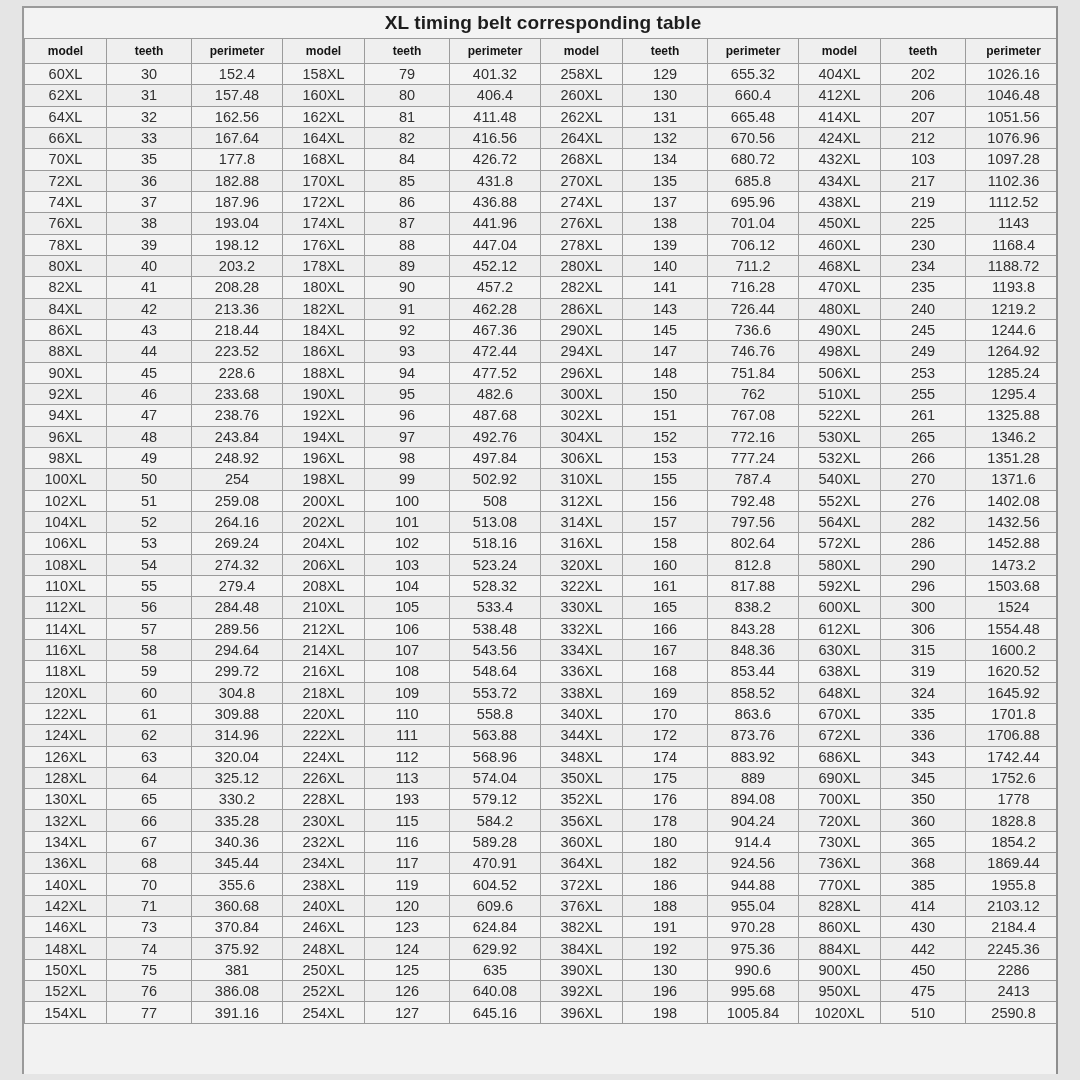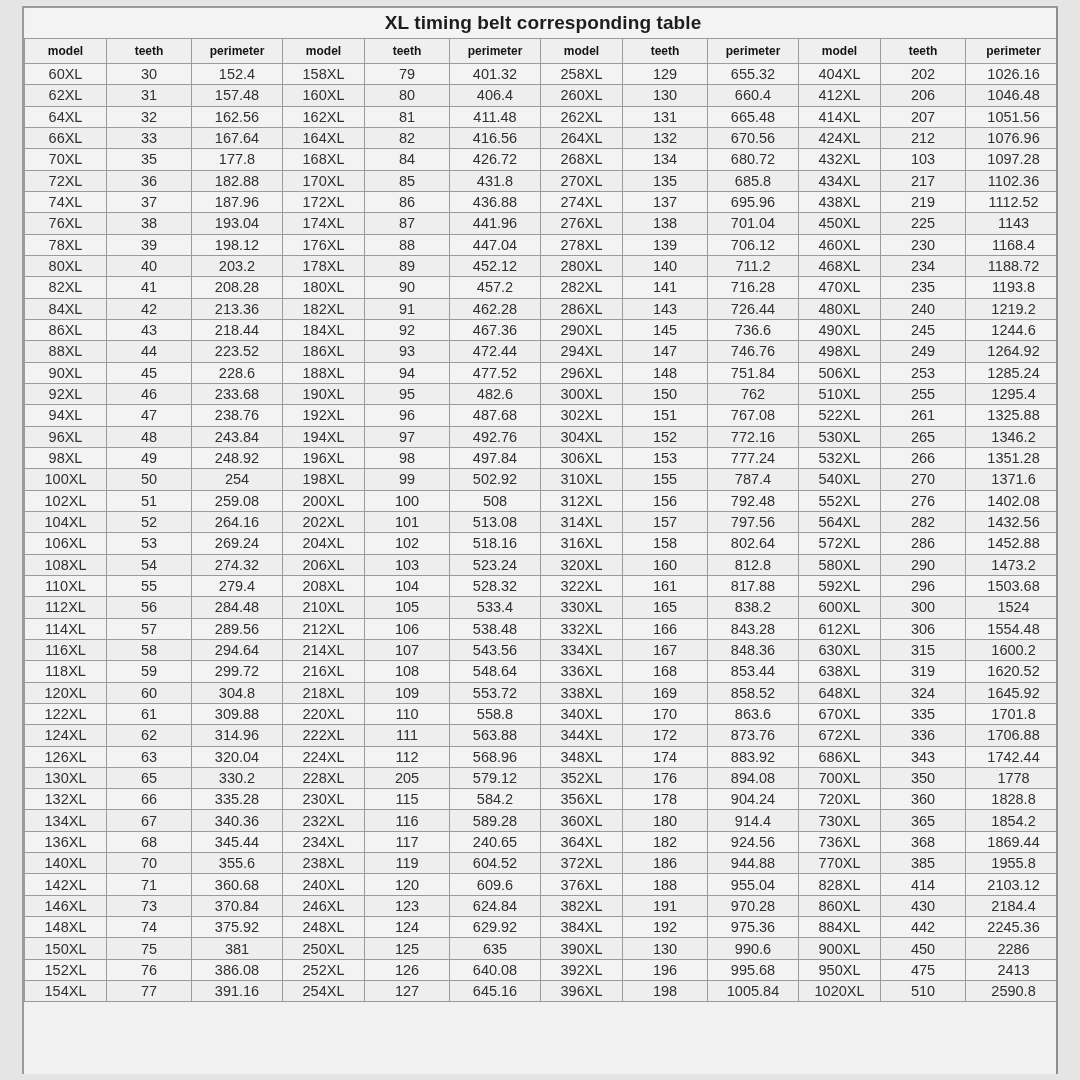--- a/index.html
+++ b/index.html
@@ -580,25 +580,39 @@
             <td>112</td>
             <td>568.96</td>
             <td>348XL</td>
             <td>174</td>
             <td>883.92</td>
             <td>686XL</td>
             <td>343</td>
             <td>1742.44</td>
           </tr>
           <tr class="data-row">
+            <td>128XL</td>
+            <td>64</td>
+            <td>325.12</td>
+            <td>226XL</td>
+            <td>113</td>
+            <td>574.04</td>
+            <td>350XL</td>
+            <td>175</td>
+            <td>889</td>
+            <td>690XL</td>
+            <td>345</td>
+            <td>1752.6</td>
+          </tr>
+          <tr class="data-row">
             <td>130XL</td>
             <td>65</td>
             <td>330.2</td>
             <td>228XL</td>
-            <td>205</td>
+            <td>193</td>
             <td>579.12</td>
             <td>352XL</td>
             <td>176</td>
             <td>894.08</td>
             <td>700XL</td>
             <td>350</td>
             <td>1778</td>
           </tr>
           <tr class="data-row">
             <td>132XL</td>
@@ -627,21 +641,21 @@
             <td>730XL</td>
             <td>365</td>
             <td>1854.2</td>
           </tr>
           <tr class="data-row">
             <td>136XL</td>
             <td>68</td>
             <td>345.44</td>
             <td>234XL</td>
             <td>117</td>
-            <td>240.65</td>
+            <td>470.91</td>
             <td>364XL</td>
             <td>182</td>
             <td>924.56</td>
             <td>736XL</td>
             <td>368</td>
             <td>1869.44</td>
           </tr>
           <tr class="data-row">
             <td>140XL</td>
             <td>70</td>

